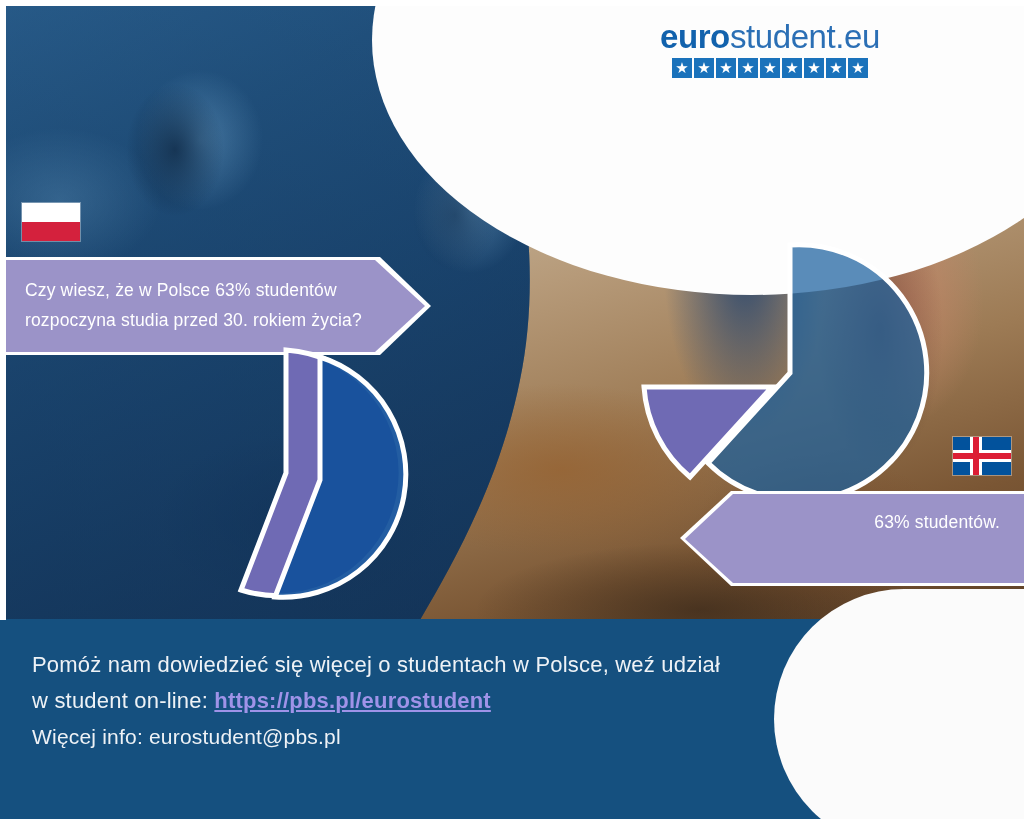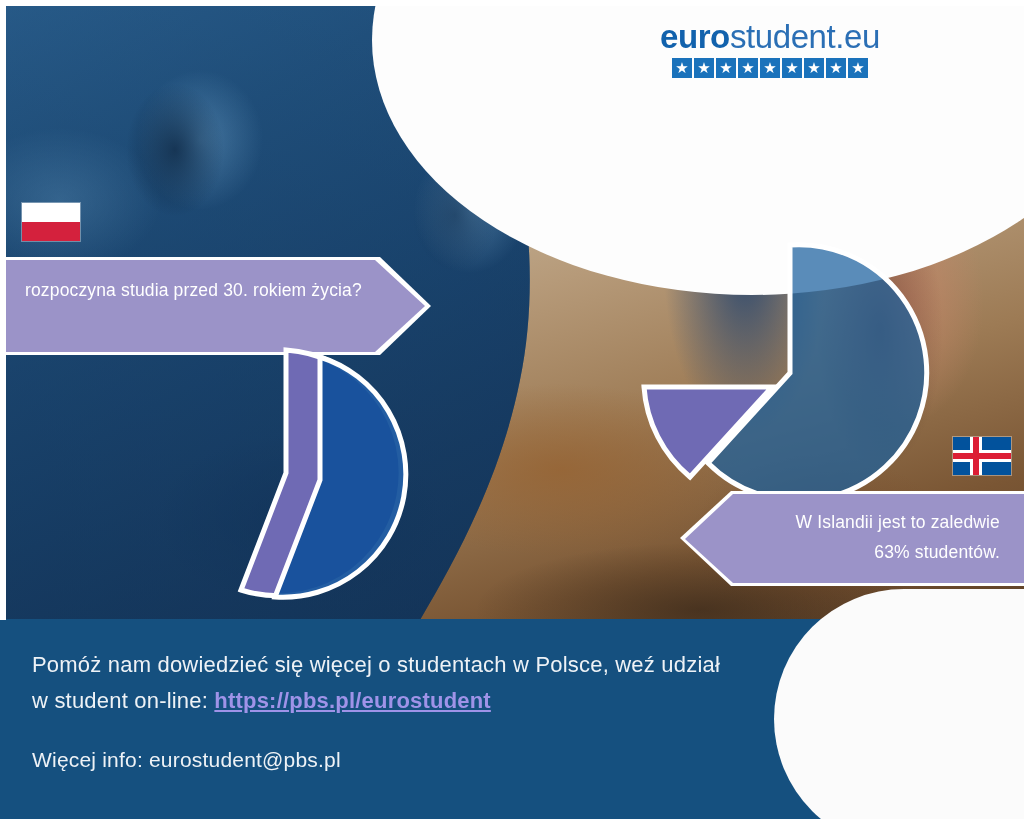--- a/index.html
+++ b/index.html
@@ -117,21 +117,21 @@
   .banner{
     position:absolute;left:0;top:619px;width:1024px;height:200px;background:#15507f;
   }
   .banner-arc2{
     position:absolute;right:0;top:-30px;width:250px;height:260px;background:#fbfbfb;
     border-top-left-radius:135px;border-bottom-left-radius:135px;
   }
   .banner-text{position:absolute;left:32px;top:28px;width:740px;color:#eef2f6;}
   .banner-line{font-size:22px;line-height:36px;letter-spacing:.2px;}
   .banner-link{color:#9f93e8;font-weight:700;}
-  .banner-more{font-size:21px;line-height:36px;margin-top:23px;letter-spacing:.2px;}
+  .banner-more{font-size:21px;line-height:36px;letter-spacing:.2px;}
 
   
   .frame-top{position:absolute;left:0;top:0;width:1024px;height:6px;background:#ffffff;}
   .frame-left{position:absolute;left:0;top:0;width:6px;height:620px;background:#ffffff;}
 </style>
 </head>
 <body>
 
 <div class="poster">
 
@@ -154,20 +154,21 @@
       <i></i>
       <i></i>
       <i></i>
     </div>
   </div>
 
   <div class="flag flag-pl"></div>
 
   <div class="bubble-pl-border"></div>
   <div class="bubble bubble-pl">
+    <div>Czy wiesz, że w Polsce 63% studentów</div>
     <div>rozpoczyna studia przed 30. rokiem życia?</div>
   </div>
 
   <div class="pie-wrap pie-pl">
     <svg viewBox="0 0 340 262">
 
       <path d="M 158,133 L 158,10 A 123,123 0 1 1 113,250 Z" fill="#6f6ab4" stroke="#ffffff" stroke-width="5"></path>
 
       <path d="M 178,146 L 178,23 A 123,123 0 0 1 133,263 Z" fill="#12519b" fill-opacity="0.93" stroke="#ffffff" stroke-width="5" transform="translate(14,-6)"></path>
     </svg>
@@ -184,21 +185,20 @@
 
   <div class="flag flag-is">
     <span class="cross-w w-h"></span>
     <span class="cross-w w-v"></span>
     <span class="cross-r r-h"></span>
     <span class="cross-r r-v"></span>
   </div>
 
   <div class="bubble-is-border"></div>
   <div class="bubble bubble-is">
-    <div>W Islandii jest to zaledwie</div>
     <div>63% studentów.</div>
   </div>
 
   <div class="banner">
     <div class="banner-arc2"></div>
 
     <div class="banner-text">
       <div class="banner-line">Pomóż nam dowiedzieć się więcej o studentach w Polsce, weź udział</div>
       <div class="banner-line"><span>w student on-line: </span><a class="banner-link" href="#">https://pbs.pl/eurostudent</a></div>
       <div class="banner-more">Więcej info: eurostudent@pbs.pl</div>

